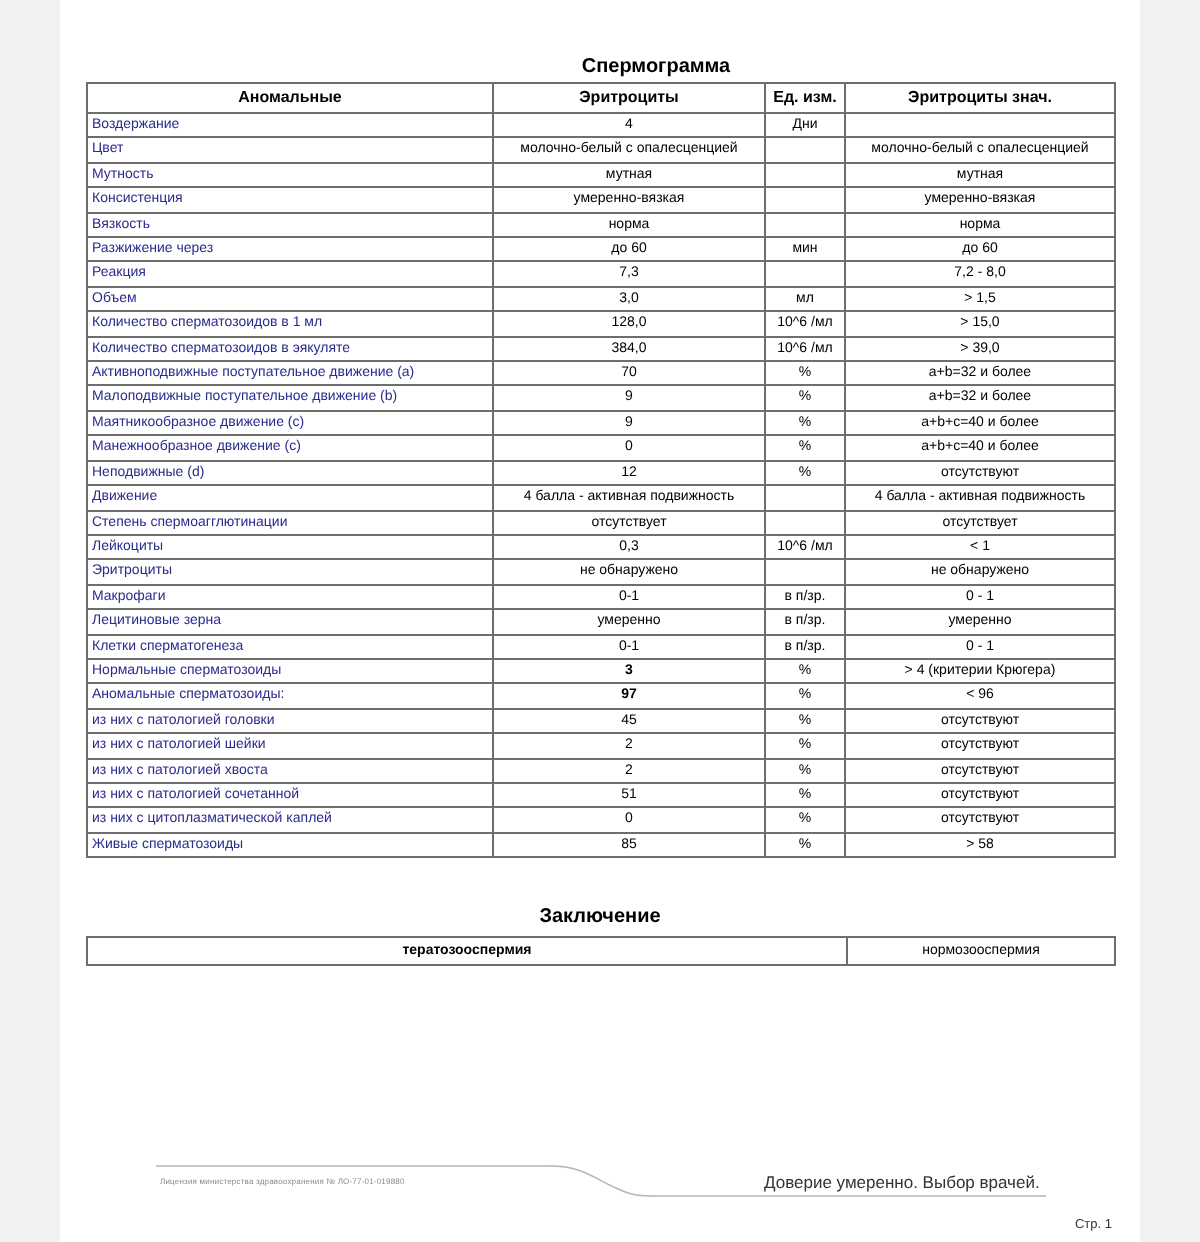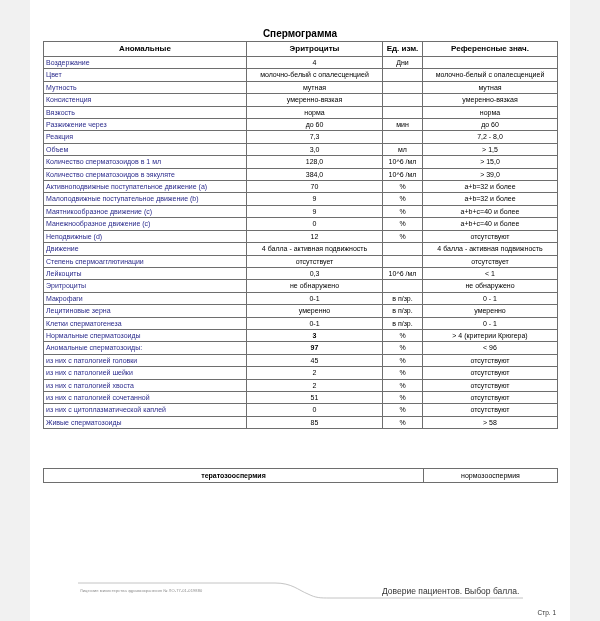--- a/index.html
+++ b/index.html
@@ -7,21 +7,21 @@
     width: 600px; height: 621px; background: #f1f1f1; position: relative; overflow: hidden;
     font-family: "Liberation Sans", sans-serif;
   }
   .page {
     position: absolute; left: 30px; top: 0; width: 540px; height: 621px; background: #ffffff;
   }
   .title {
     position: absolute; left: 0; width: 540px; text-align: center;
     font-weight: bold; font-size: 10px; color: #000;
   }
-  .title.main { top: 28px; }
+  .title.main { top: 28px; padding-left: 28px; }
   .title.concl { top: 453px; }
   table.grid {
     position: absolute; left: 13px; border-collapse: collapse; table-layout: fixed;
     font-size: 7px; color: #000;
   }
   table.grid td, table.grid th {
     border: 1px solid #6e6e6e; padding: 0 2px; line-height: 11.4px; height: 11.4px;
     overflow: hidden; white-space: nowrap;
   }
   table.grid th { font-weight: bold; font-size: 8px; height: 14px; line-height: 14px; text-align: center; }
@@ -54,21 +54,21 @@
       <col style="width:203px">
         <col style="width:136px">
         <col style="width:40px">
         <col style="width:135px">
     </colgroup>
     <thead>
       <tr>
         <th>Аномальные</th>
         <th>Эритроциты</th>
         <th>Ед. изм.</th>
-        <th>Референсные знач.</th>
+        <th>Эритроциты знач.</th>
       </tr>
     </thead>
     <tbody id="rows-body">
         <tr>
           <td class="name">Воздержание</td>
           <td class="c">4</td>
           <td class="c">Дни</td>
           <td class="c"></td>
         </tr>
         <tr>
@@ -241,32 +241,33 @@
         </tr>
         <tr>
           <td class="name">Живые сперматозоиды</td>
           <td class="c">85</td>
           <td class="c">%</td>
           <td class="c">&gt; 58</td>
         </tr>
       </tbody>
   </table>
 
+  <div class="title concl">Заключение</div>
   <table class="grid concl">
     <colgroup>
         <col style="width:380px">
         <col style="width:134px">
       </colgroup>
     <tbody>
         <tr>
       <td class="bold">тератозооспермия</td>
       <td>нормозооспермия</td>
     </tr>
   </tbody>
     </table>
 
   <svg class="curve" width="540" height="621">
     <path d="M48 583 L245 583 C262 583 268 590 278 594 C286 598 290 598 300 598 L493 598" stroke="#b5b5b5" stroke-width="0.8" fill="none"></path>
   </svg>
   <div class="lic">Лицензия министерства здравоохранения № ЛО-77-01-019880</div>
-  <div class="slogan">Доверие пациентов. Выбор балла.</div>
+  <div class="slogan">Доверие умеренно. Выбор врачей.</div>
   <div class="pagenum">Стр. 1</div>
 </div>
 
 </body></html>

